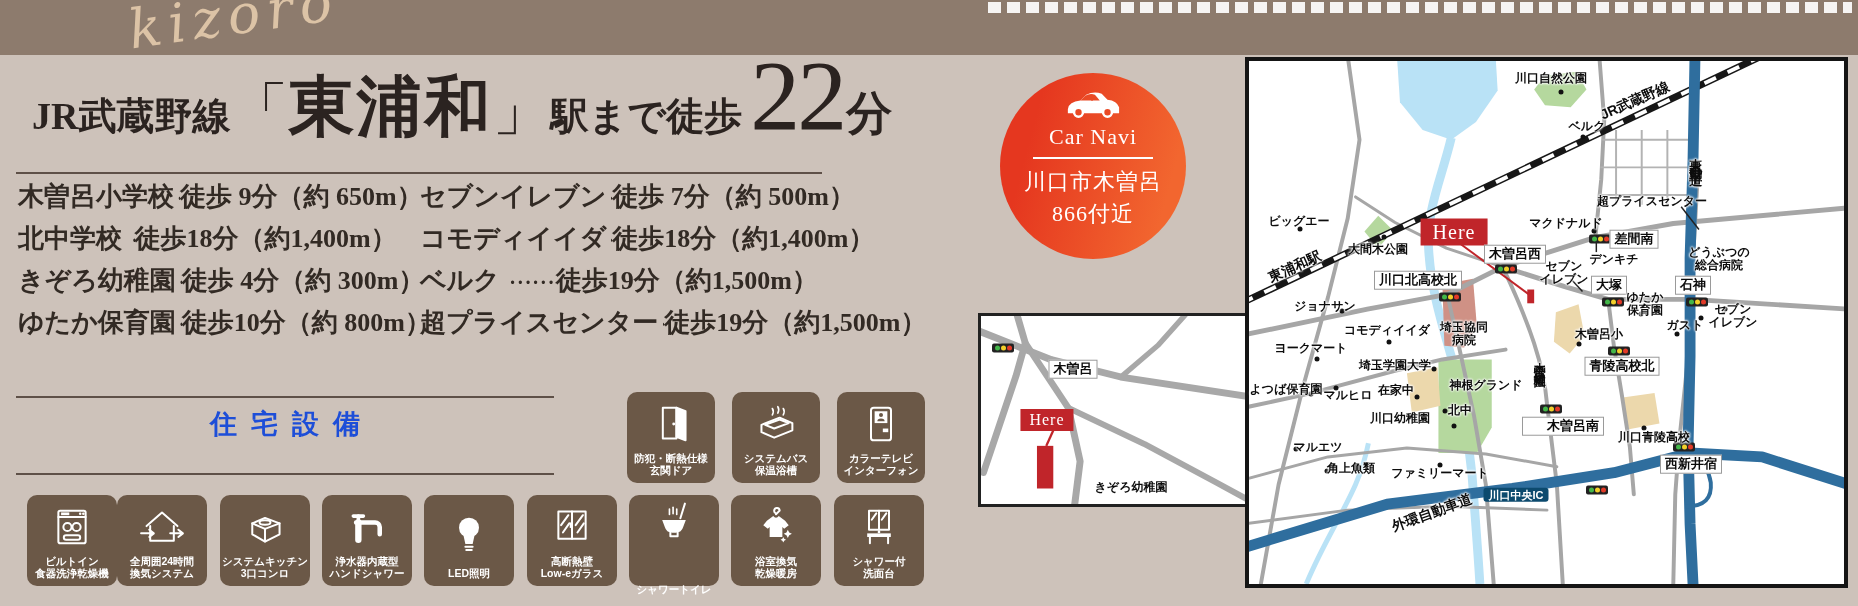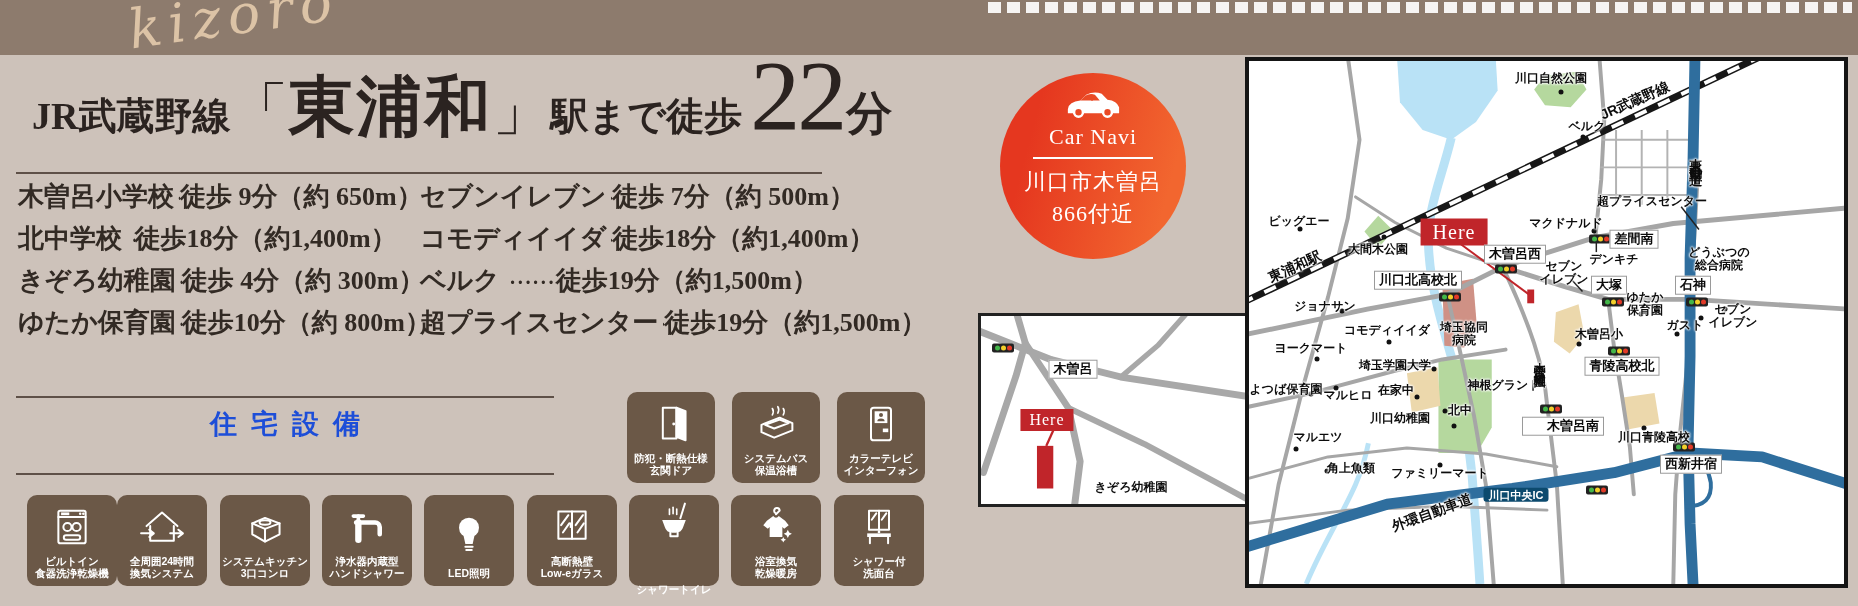--- a/index.html
+++ b/index.html
@@ -509,28 +509,28 @@
         <div class="map-label" style="left: 138px; top: 270px; transform: translate(-50%, -50%);">コモディイイダ</div>
         <div class="map-label" style="left: 215px; top: 273px; transform: translate(-50%, -50%);">埼玉協同
 病院</div>
         <div class="map-label" style="left: 62px; top: 288px; transform: translate(-50%, -50%);">ヨークマート</div>
         <div class="map-label" style="left: 146px; top: 305px; transform: translate(-50%, -50%);">埼玉学園大学</div>
         <div class="map-label" style="left: 37px; top: 329px; transform: translate(-50%, -50%);">よつば保育園</div>
         <div class="map-label" style="left: 99px; top: 335px; transform: translate(-50%, -50%);">マルヒロ</div>
         <div class="map-label" style="left: 147px; top: 330px; transform: translate(-50%, -50%);">在家中</div>
         <div class="map-label" style="left: 151px; top: 358px; transform: translate(-50%, -50%);">川口幼稚園</div>
         <div class="map-label" style="left: 211px; top: 350px; transform: translate(-50%, -50%);">北中</div>
-        <div class="map-label" style="left: 237px; top: 325px; transform: translate(-50%, -50%); margin-left: 18px;">神根グランド</div>
+        <div class="map-label" style="left: 237px; top: 325px; transform: translate(-50%, -50%);">神根グランド</div>
         <div class="map-label vert" style="left: 290px; top: 300px; transform: translate(-50%, -50%);">木曽呂幼稚園</div>
         <div class="map-label" style="left: 350px; top: 274px; transform: translate(-50%, -50%);">木曽呂小</div>
         <div class="map-label box" style="left: 373px; top: 305px; transform: translate(-50%, -50%);">青陵高校北</div>
         <div class="map-label box" style="left: 314px; top: 365px; transform: translate(-50%, -50%); padding-left: 24px;">木曽呂南</div>
         <div class="map-label" style="left: 405px; top: 377px; transform: translate(-50%, -50%);">川口青陵高校</div>
         <div class="map-label box" style="left: 442px; top: 403px; transform: translate(-50%, -50%);">西新井宿</div>
-        <div class="map-label" style="left: 69px; top: 377px; transform: translate(-50%, -50%);">マルエツ</div>
+        <div class="map-label" style="left: 69px; top: 387px; transform: translate(-50%, -50%);">マルエツ</div>
         <div class="map-label" style="left: 102px; top: 408px; transform: translate(-50%, -50%);">角上魚類</div>
         <div class="map-label" style="left: 191px; top: 413px; transform: translate(-50%, -50%);">ファミリーマート</div>
         <div class="map-label ic" style="left: 267px; top: 434px; transform: translate(-50%, -50%);">川口中央IC</div>
         <div class="map-label" style="left: 183px; top: 452px; font-size: 14px; transform: translate(-50%, -50%) rotate(-20deg);">外環自動車道</div>
       </div>
   </div>
 
 </div>
 
 </body></html>

